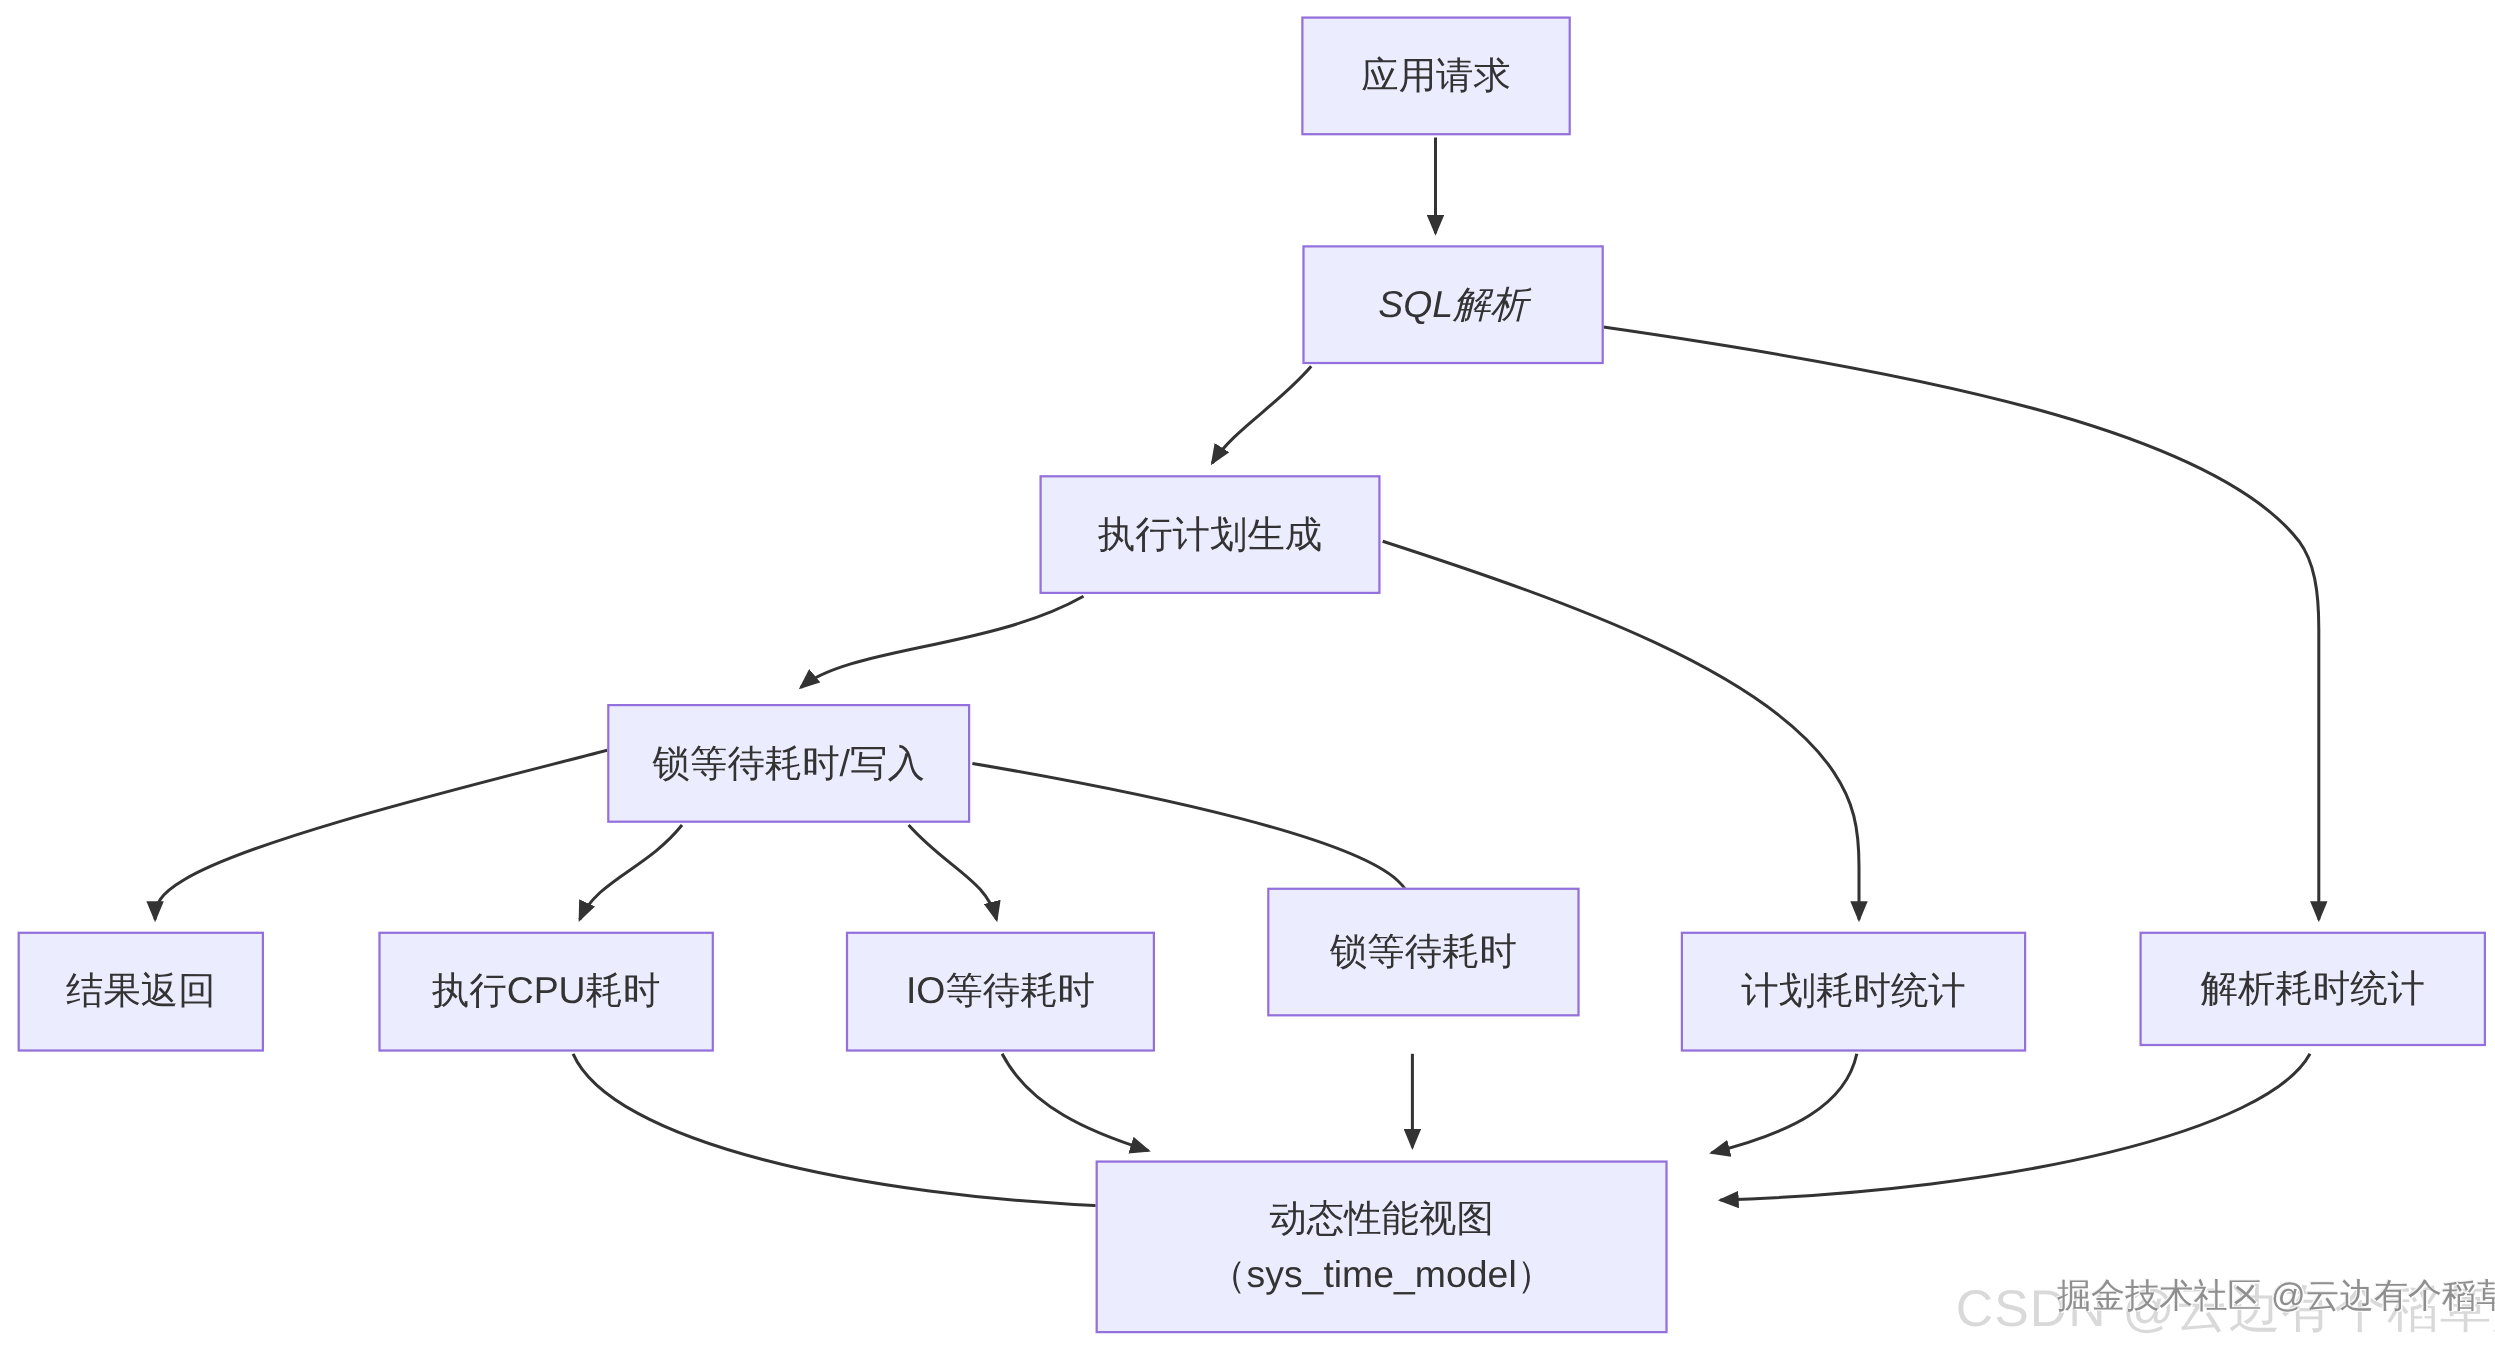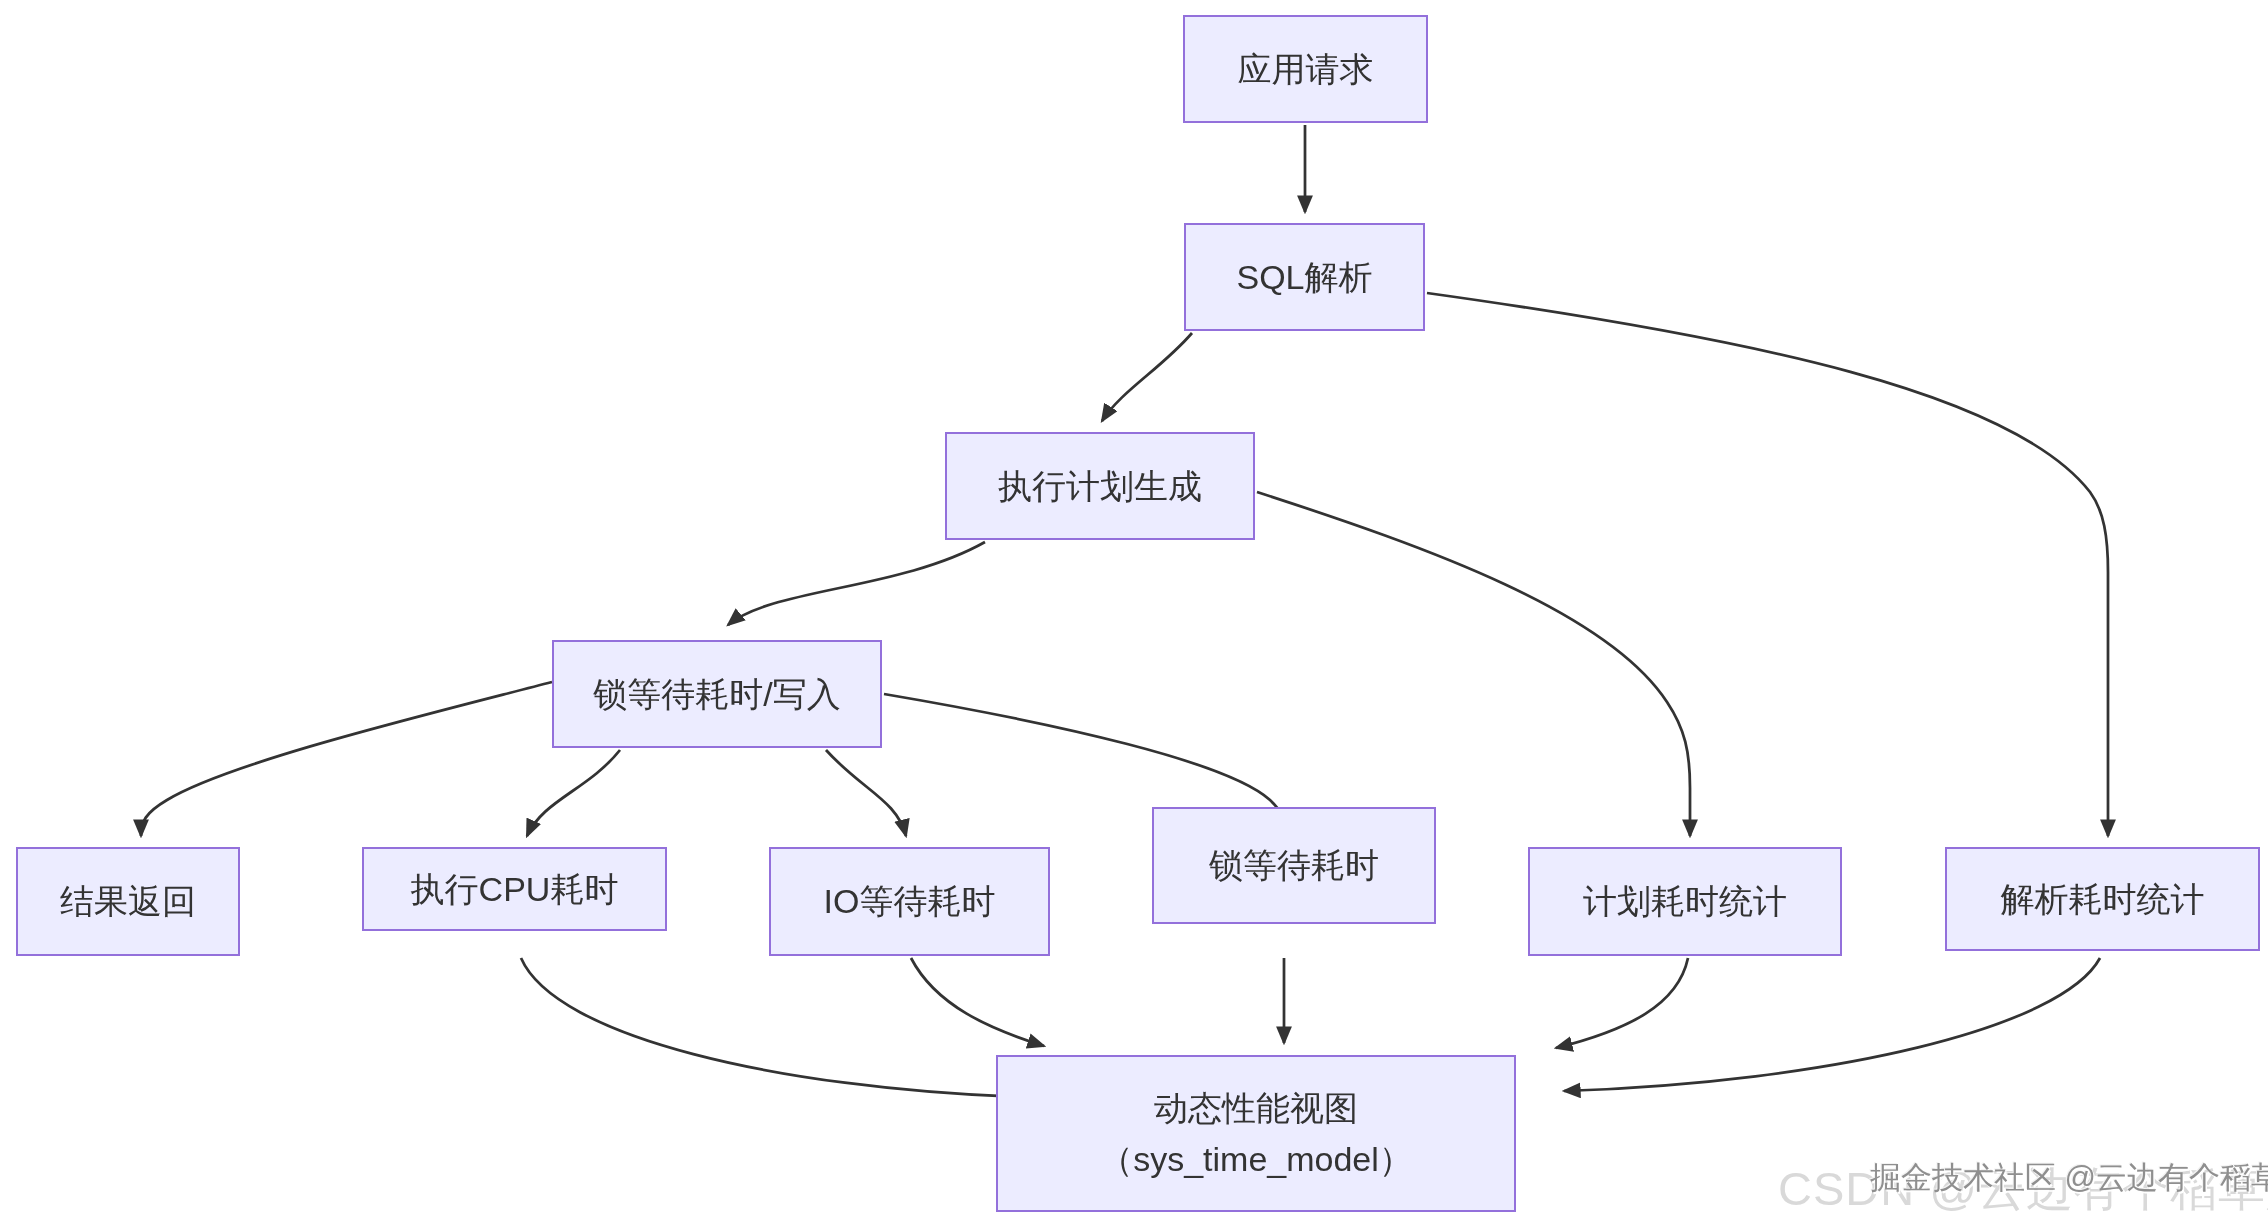--- a/index.html
+++ b/index.html
@@ -83,37 +83,37 @@
       <path d="M1284,958 L1284,1043" marker-end="url(#arrow)"></path>
       <path d="M1688,958 C1678,1005 1628,1030 1556,1048" marker-end="url(#arrow)"></path>
       <path d="M2100,958 C2062,1028 1832,1082 1564,1091" marker-end="url(#arrow)"></path>
     </g>
   </svg>
 
   <div class="node" style="left:1183px; top:15px; width:245px; height:108px;">
     <span>应用请求</span>
   </div>
 
-  <div class="node" style="left:1184px; top:223px; width:241px; height:108px;">
+  <div class="node" style="left:1184px; top:223px; width:274px; height:108px;font-style:italic;">
     <span>SQL解析</span>
   </div>
 
   <div class="node" style="left:945px; top:432px; width:310px; height:108px;">
     <span>执行计划生成</span>
   </div>
 
   <div class="node" style="left:552px; top:640px; width:330px; height:108px;">
     <span>锁等待耗时/写入</span>
   </div>
 
   <div class="node" style="left:16px; top:847px; width:224px; height:109px;">
     <span>结果返回</span>
   </div>
 
-  <div class="node" style="left:362px; top:847px; width:305px; height:84px;">
+  <div class="node" style="left:344px; top:847px; width:305px; height:109px;">
     <span>执行CPU耗时</span>
   </div>
 
   <div class="node" style="left:769px; top:847px; width:281px; height:109px;">
     <span>IO等待耗时</span>
   </div>
 
   <div class="node" style="left:1152px; top:807px; width:284px; height:117px;">
     <span>锁等待耗时</span>
   </div>

